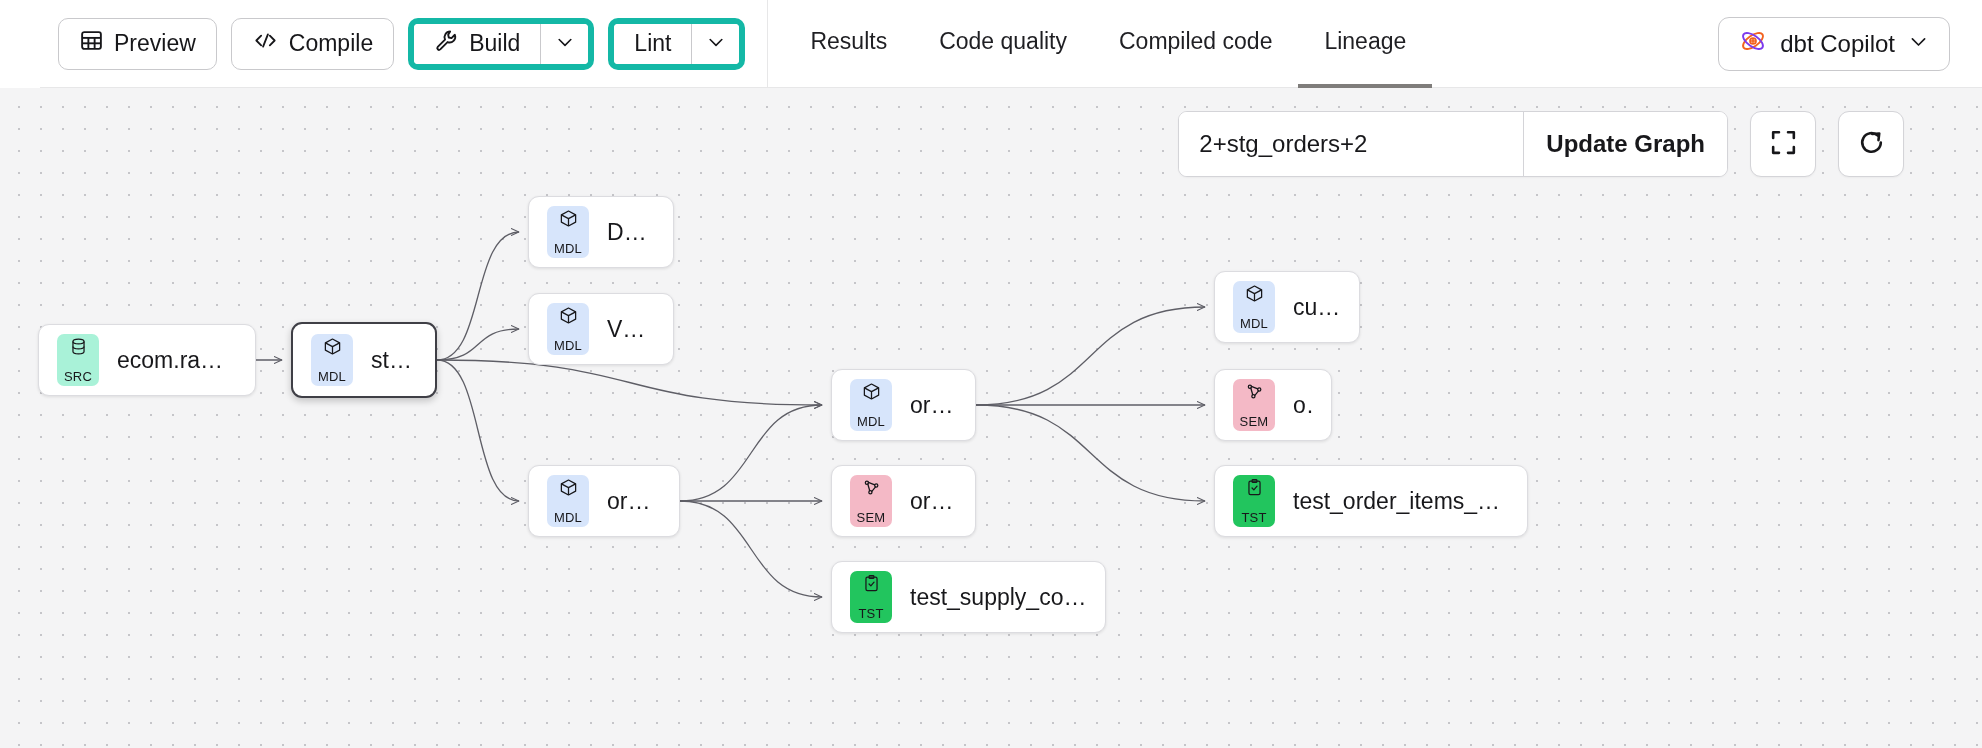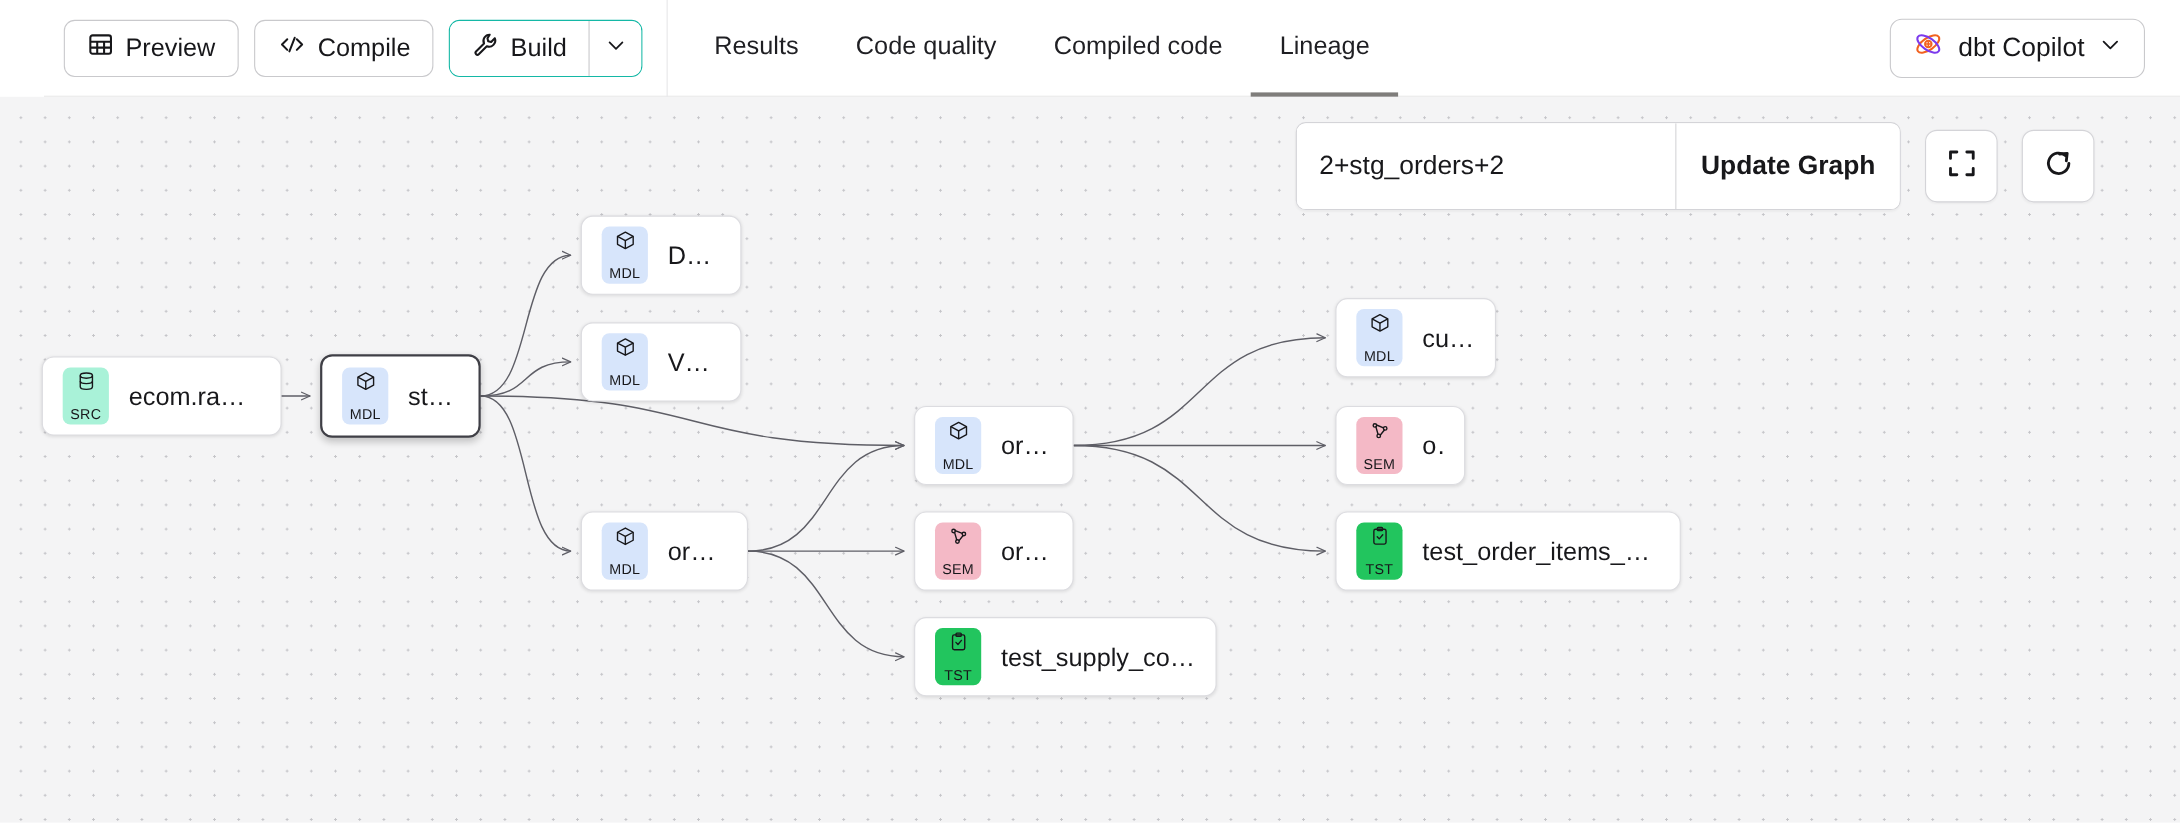--- a/index.html
+++ b/index.html
@@ -55,21 +55,21 @@
     color: #17171a;
     cursor: pointer;
     white-space: nowrap;
     font-family: "Liberation Sans", sans-serif;
   }
 
   .split-btn {
     display: inline-flex;
     align-items: stretch;
     height: 52px;
-    border: 1px solid #14b8a6;
+    border: 6px solid #14b8a6;
     border-radius: 10px;
     background: #fff;
     overflow: hidden;
   }
   .split-btn .split-main {
     display: inline-flex;
     align-items: center;
     gap: 10px;
     padding: 0 20px;
     font-size: 23px;
@@ -156,21 +156,21 @@
     top: 23px;
     right: 78px;
     display: flex;
     align-items: center;
     gap: 22px;
     z-index: 20;
   }
   .selector-box {
     display: flex;
     align-items: stretch;
-    height: 80px;
+    height: 66px;
     background: #ffffff;
     border: 1px solid #d4d4d8;
     border-radius: 9px;
     overflow: hidden;
     box-shadow: 0 1px 2px rgba(0,0,0,0.04);
   }
   .selector-input {
     width: 344px;
     border: none;
     outline: none;
@@ -319,20 +319,32 @@
         </button>
         <div class="split-caret">
           <span>
             <svg width="20" height="20" viewBox="0 0 24 24" fill="none" stroke="#17171a" stroke-width="1.9" stroke-linecap="round" stroke-linejoin="round">
               <polyline points="5,9 12,16 19,9"></polyline>
             </svg>
           </span>
         </div>
       </div>
 
+      <div class="split-btn">
+        <button class="split-main">
+          <span>Lint</span>
+        </button>
+        <div class="split-caret">
+          <span>
+            <svg width="20" height="20" viewBox="0 0 24 24" fill="none" stroke="#17171a" stroke-width="1.9" stroke-linecap="round" stroke-linejoin="round">
+              <polyline points="5,9 12,16 19,9"></polyline>
+            </svg>
+          </span>
+        </div>
+      </div>
     </div>
 
     <div class="toolbar-divider"></div>
 
     <div class="tabs">
       <div class="tab">
         <span>Results</span>
       </div>
       <div class="tab">
         <span>Code quality</span>

